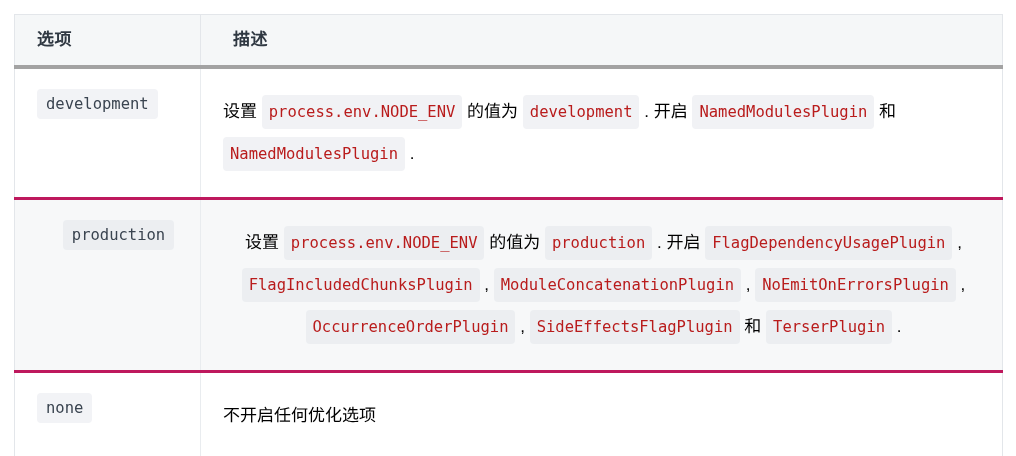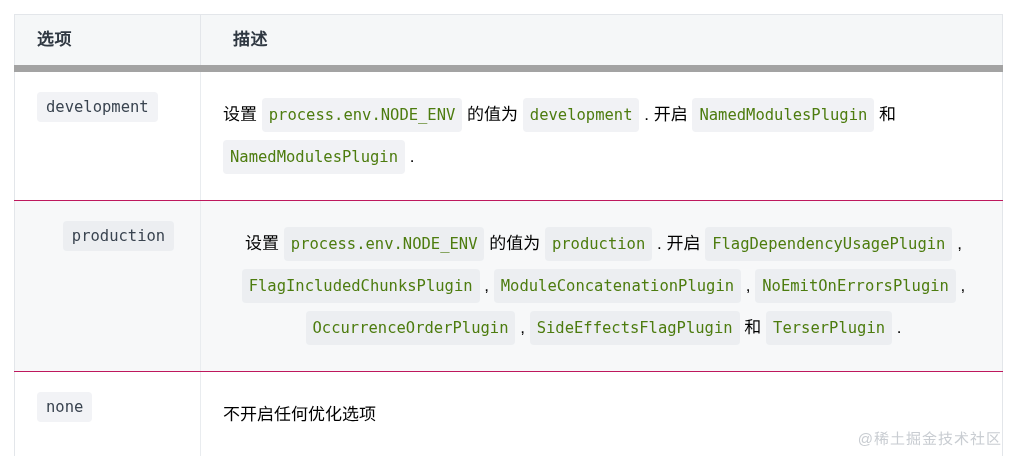--- a/index.html
+++ b/index.html
@@ -39,35 +39,35 @@
     border: 1px solid #e3e6ea;
     background: #ffffff;
   }
 
   table.opt-table col.col-option { width: 186px; }
   table.opt-table col.col-desc   { width: 802px; }
 
   table.opt-table thead th {
     background: #f5f7f8;
     border-right: 1px solid #e3e6ea;
-    border-bottom: 7px solid #a3a3a3;
+    border-bottom: 4px solid #a3a3a3;
     text-align: left;
     padding: 13px 0 13px 22px;
     font-size: 17px;
     font-weight: 700;
     color: #2f3842;
     letter-spacing: 0.5px;
     line-height: 24px;
     vertical-align: middle;
   }
   table.opt-table thead th:last-child { border-right: none; padding-left: 32px; }
 
   table.opt-table tbody td {
     border-right: 1px solid #e9ecef;
-    border-bottom: 1px solid #be185d;
+    border-bottom: 3px solid #be185d;
     vertical-align: top;
     padding: 0;
   }
   table.opt-table tbody td:last-child { border-right: none; }
   table.opt-table tbody tr:last-child td { border-bottom: none; }
 
   table.opt-table tbody tr.row-alt td { background: #f7f8f9; text-align: center; }
   table.opt-table tbody tr.row-plain td { background: #ffffff; }
 
   .cell-option {
@@ -79,21 +79,21 @@
     line-height: 42px;
     color: #2f3842;
     word-break: break-word;
   }
 
   
   code.chip {
     font-family: "DejaVu Sans Mono", "Liberation Mono", monospace;
     font-size: 15.5px;
     background: #f1f2f5;
-    color: #4d7c0f;
+    color: #b91c1c;
     border-radius: 4px;
     padding: 8px 7px;
     white-space: nowrap;
   }
   .cell-option code.chip {
     font-size: 15.5px;
     padding: 6px 9px;
     background: #f2f3f6;
     color: #3a4450;
   }
@@ -156,15 +156,14 @@
               <div class="cell-option"><code class="chip">none</code></div>
             </td>
             <td>
               <div class="cell-desc"><span class="zh">不开启任何优化选项</span></div>
             </td>
           </tr>
         </tbody>
     </table>
   </div>
 
-  <div class="watermark">@稀土掘金技术社区</div>
 
 </div>
 
 </body></html>

